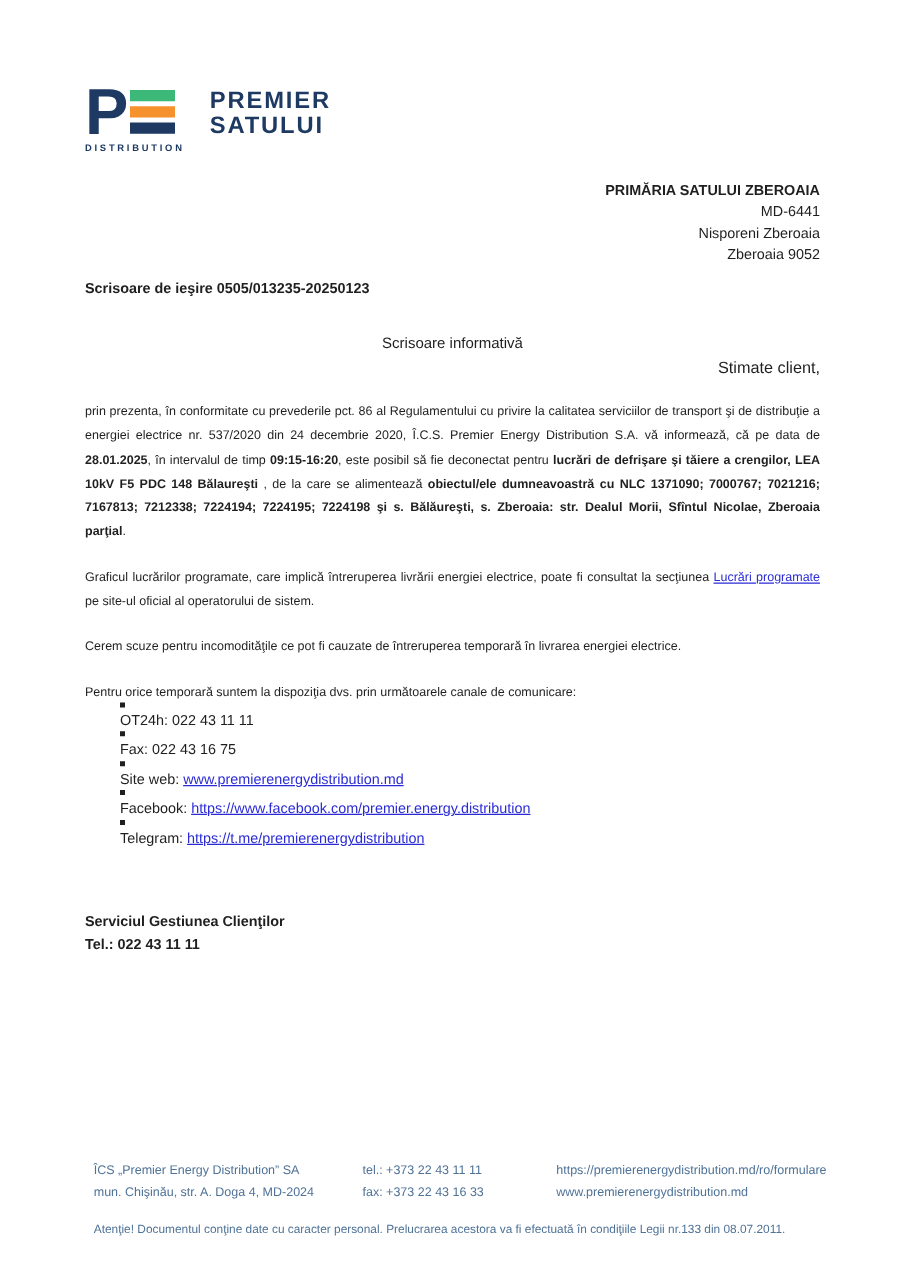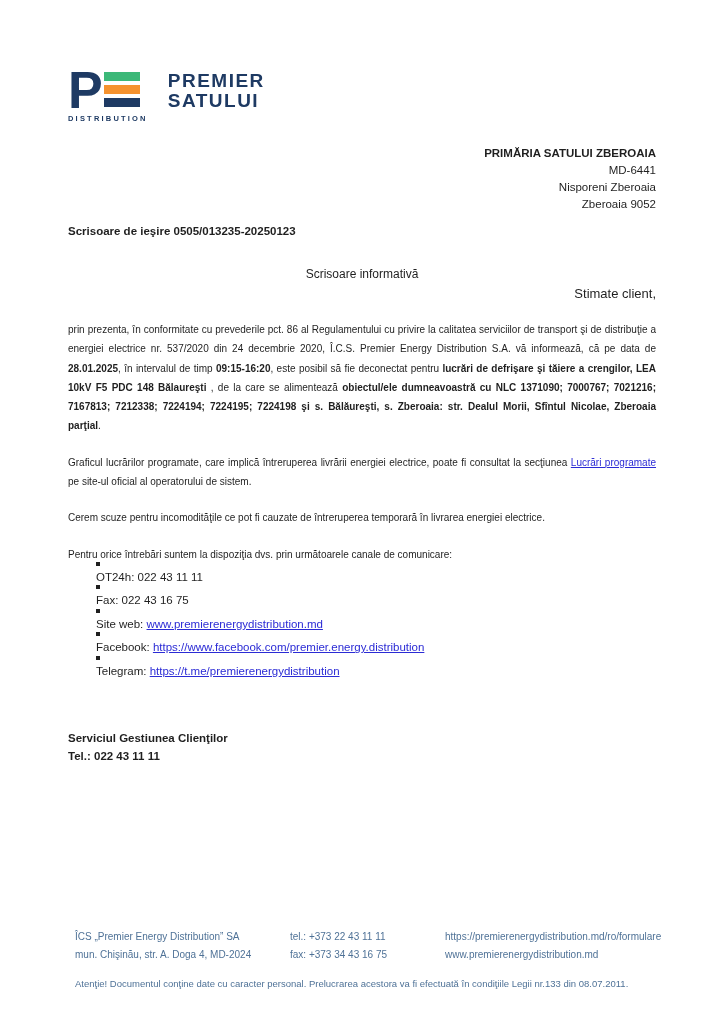--- a/index.html
+++ b/index.html
@@ -108,21 +108,21 @@
 
     <div class="title">Scrisoare informativă</div>
     <div class="salutation">Stimate client,</div>
 
     <p class="body-par"><span>prin prezenta, în conformitate cu prevederile pct. 86 al Regulamentului cu privire la calitatea serviciilor de transport şi de distribuţie a energiei electrice nr. 537/2020 din 24 decembrie 2020, Î.C.S. Premier Energy Distribution S.A. vă informează, că pe data de </span><b>28.01.2025</b><span>, în intervalul de timp </span><b>09:15-16:20</b><span>, este posibil să fie deconectat pentru </span><b>lucrări de defrişare şi tăiere a crengilor, LEA 10kV F5 PDC 148 Bălaureşti</b><span> , de la care se alimentează </span><b>obiectul/ele dumneavoastră cu NLC 1371090; 7000767; 7021216; 7167813; 7212338; 7224194; 7224195; 7224198 şi s. Bălăureşti, s. Zberoaia: str. Dealul Morii, Sfîntul Nicolae, Zberoaia parţial</b><span>.</span></p>
 
     <p class="body-par"><span>Graficul lucrărilor programate, care implică întreruperea livrării energiei electrice, poate fi consultat la secţiunea </span><span class="link">Lucrări programate</span><span> pe site-ul oficial al operatorului de sistem.</span></p>
 
     <p class="body-par">Cerem scuze pentru incomodităţile ce pot fi cauzate de întreruperea temporară în livrarea energiei electrice.</p>
 
-    <p class="body-par">Pentru orice întrebări suntem la dispoziţia dvs. prin următoarele canale de comunicare:</p>
+    <p class="body-par">Pentru orice temporară suntem la dispoziţia dvs. prin următoarele canale de comunicare:</p>
 
     <ul class="channels">
       <li>
         <span class="sq"></span>
         <span><span>OT24h: 022 43 11 11</span></span>
       </li>
       <li>
         <span class="sq"></span>
         <span><span>Fax: 022 43 16 75</span></span>
       </li>
@@ -147,21 +147,21 @@
 
   </div>
 
   <div class="footer">
     <div class="col1">
       <div>ÎCS „Premier Energy Distribution” SA</div>
       <div>mun. Chişinău, str. A. Doga 4, MD-2024</div>
     </div>
     <div class="col2">
       <div>tel.: +373 22 43 11 11</div>
-      <div>fax: +373 34 43 16 75</div>
+      <div>fax: +373 22 43 16 33</div>
     </div>
     <div class="col3">
       <div>https://premierenergydistribution.md/ro/formulare</div>
       <div>www.premierenergydistribution.md</div>
     </div>
   </div>
   <div class="attention">Atenţie! Documentul conţine date cu caracter personal. Prelucrarea acestora va fi efectuată în condiţiile Legii nr.133 din 08.07.2011.</div>
 </div>
 
 </body></html>

